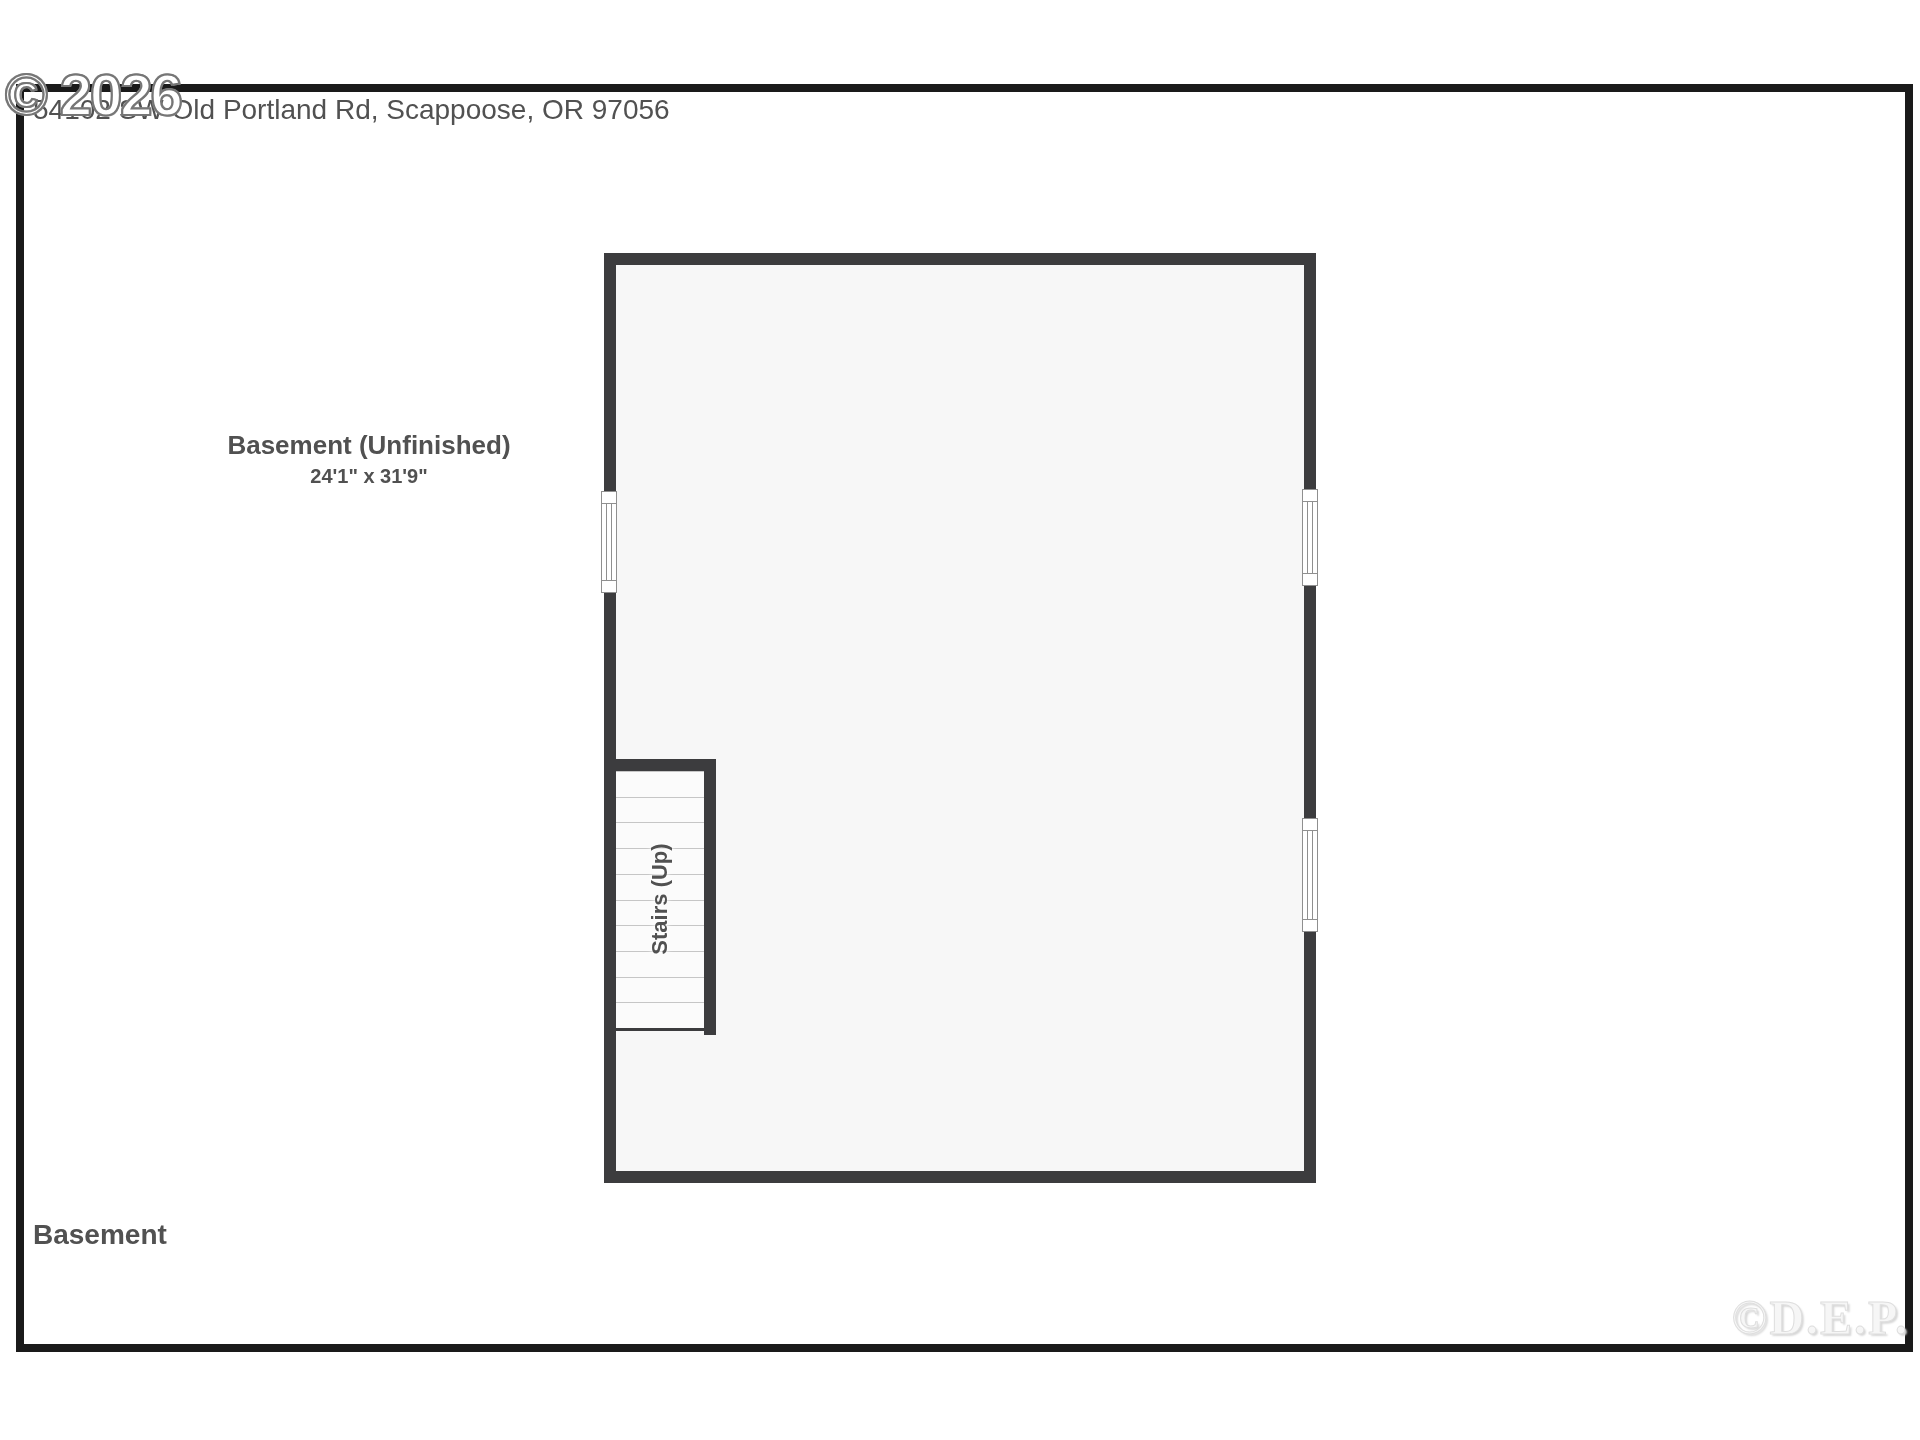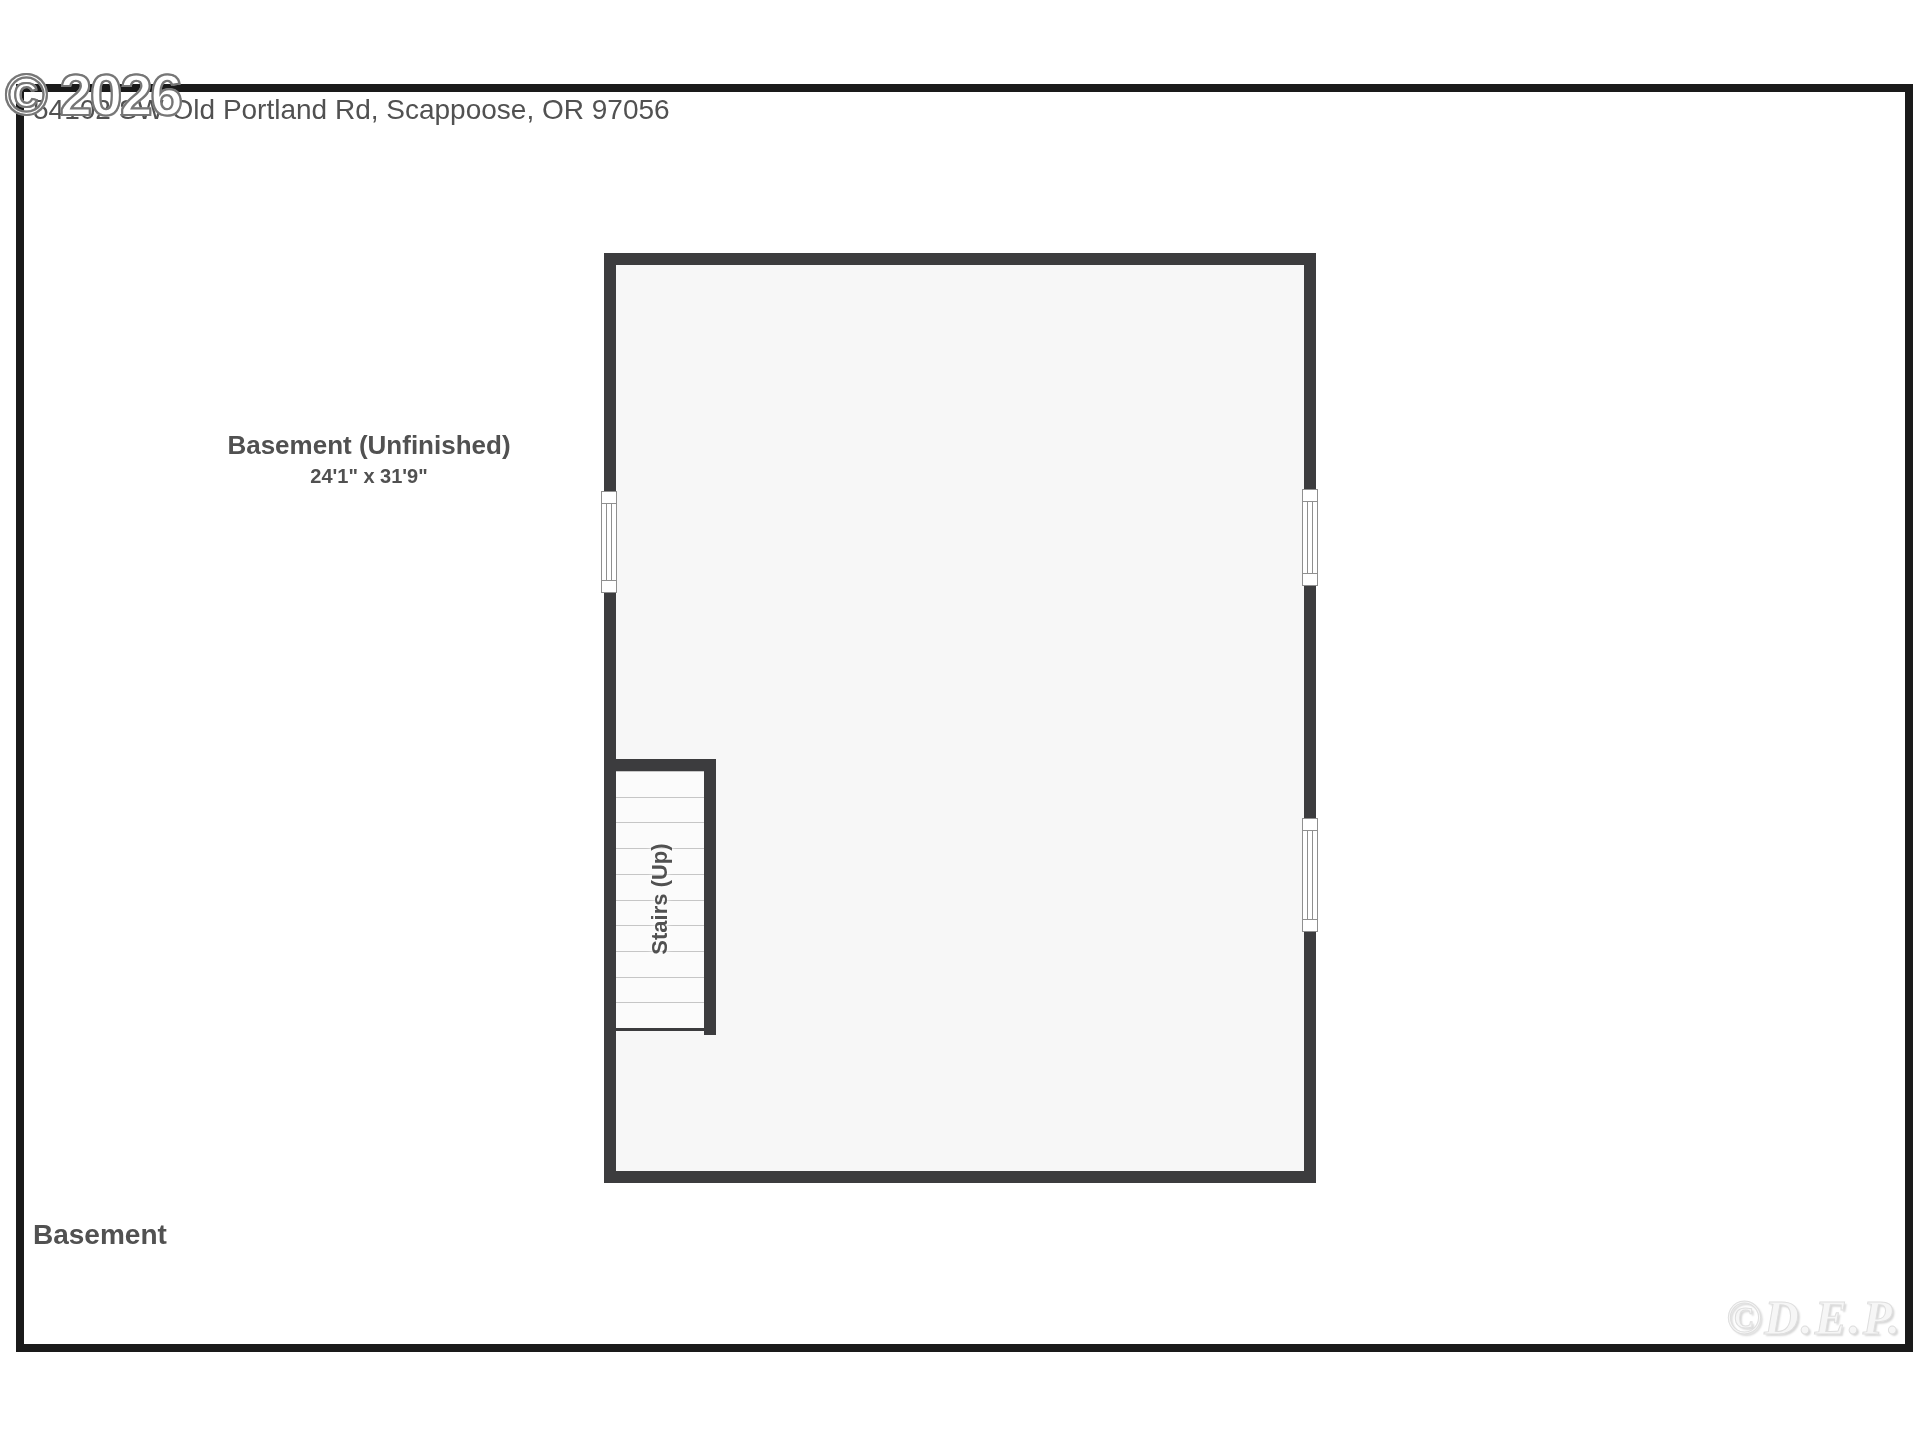--- a/index.html
+++ b/index.html
@@ -67,25 +67,25 @@
   .stairs-label{position:absolute;left:660px;top:899px;
                 transform:translate(-50%,-50%) rotate(-90deg);
                 font-size:22px;font-weight:bold;color:var(--text);white-space:nowrap;
                 text-shadow:0 0 4px #fff,0 0 6px #fff;z-index:4;}
 
   
   .floor-label{position:absolute;left:33px;top:1213px;font-size:28px;font-weight:bold;
                color:var(--text);margin-top:6px;}
   .disclaimer{position:absolute;left:16px;top:1332px;width:1897px;text-align:center;
               font-size:13px;font-weight:bold;color:var(--text);}
-  .brand{position:absolute;right:18px;top:1290px;z-index:4;
+  .brand{position:absolute;right:11px;top:1290px;z-index:4;
          font-family:"Liberation Serif","DejaVu Serif",serif;
          font-size:48px;font-weight:bold;letter-spacing:2px;color:#f6f6f6;
          -webkit-text-stroke:1px #dedede;
-         text-shadow:2px 2px 2px #d7d7d7;white-space:nowrap;font-style:italic;}
+         text-shadow:2px 2px 2px #d7d7d7;white-space:nowrap;}
 </style>
 </head>
 <body>
 
 <div class="canvas">
 
   <div class="frame"></div>
 
   <div class="address">54102 SW Old Portland Rd, Scappoose, OR 97056</div>
 

